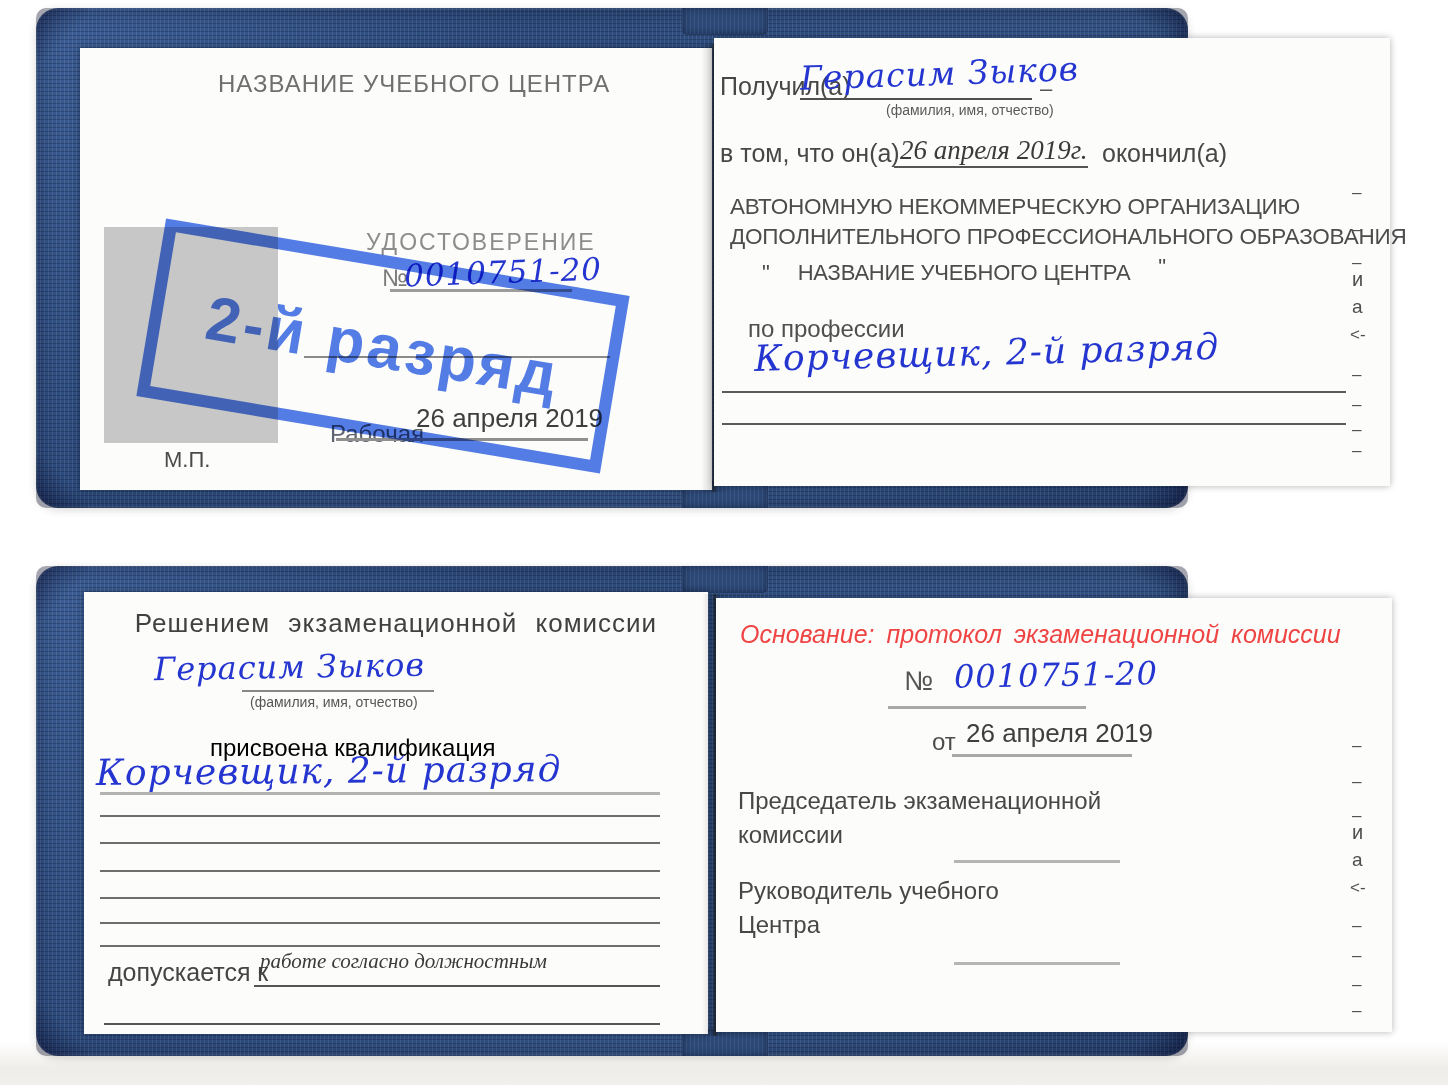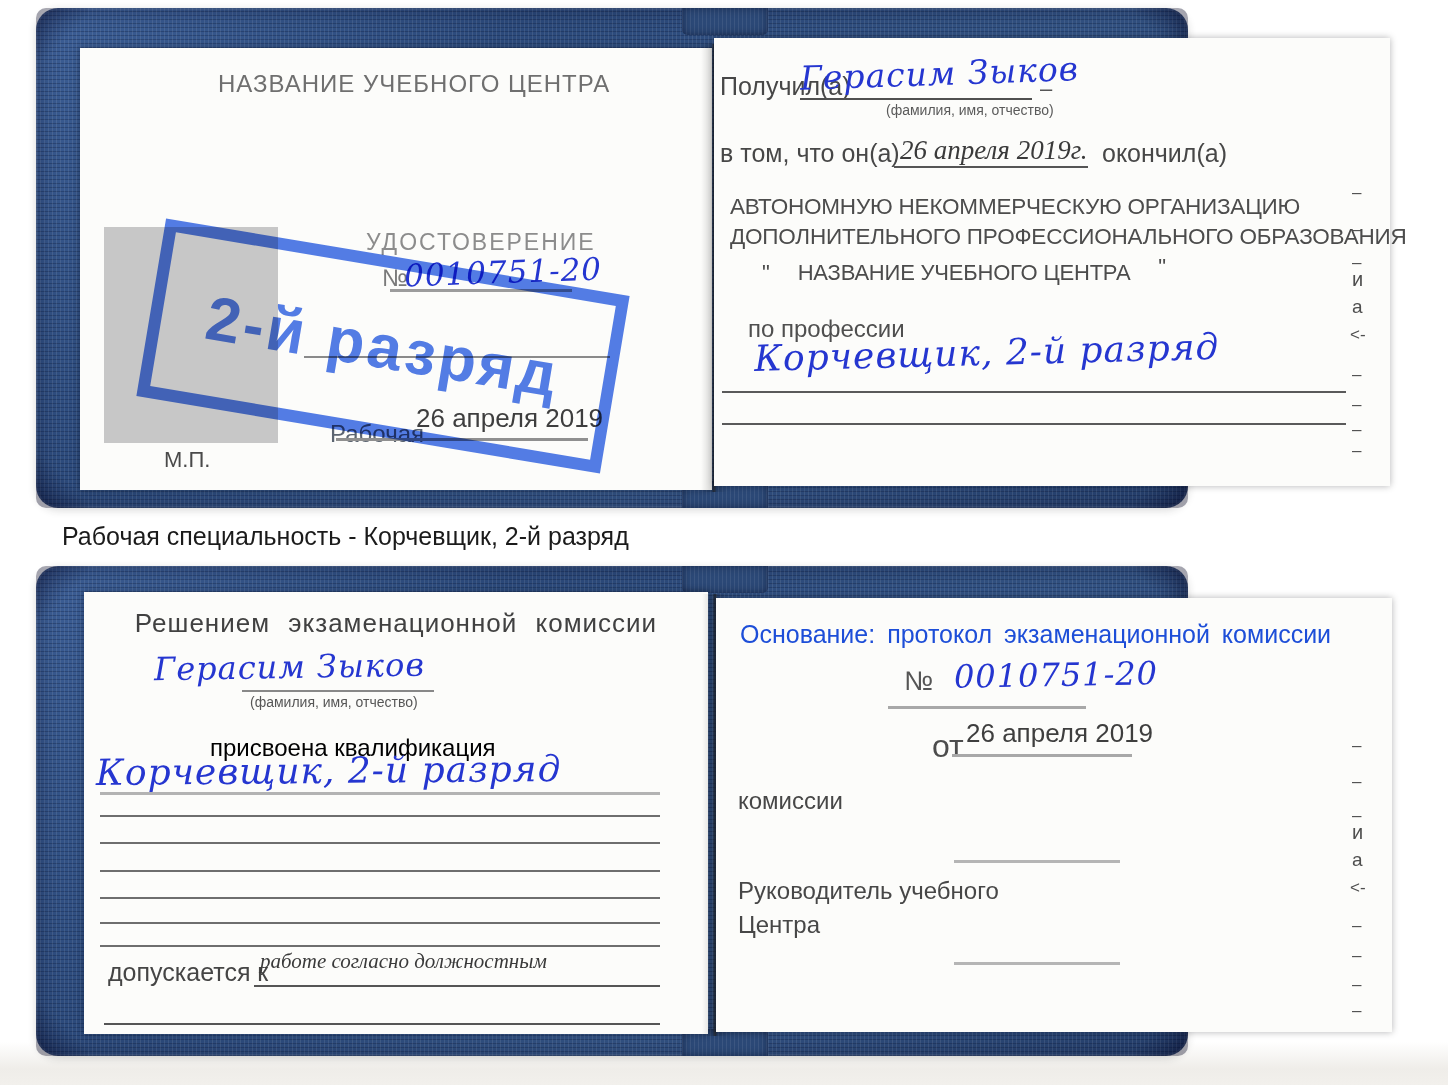--- a/index.html
+++ b/index.html
@@ -124,21 +124,20 @@
       <span class="frag" style="left:638px; top:230px; font-size:20px;">и</span>
       <span class="frag" style="left:638px; top:258px; font-size:19px;">а</span>
       <span class="frag" style="left:636px; top:287px;">&lt;-</span>
       <span class="frag" style="left:638px; top:327px;">–</span>
       <span class="frag" style="left:638px; top:357px;">–</span>
       <span class="frag" style="left:638px; top:382px;">–</span>
       <span class="frag" style="left:638px; top:403px;">–</span>
     </div>
   </div>
 
-  <div class="caption">Рабочая специальность - Корчевщик, 2-й разряд</div>
 
   <div class="spread spread2">
     <div class="corner tl"></div>
     <div class="corner tr"></div>
     <div class="corner bl"></div>
     <div class="corner br"></div>
     <div class="tab top"></div>
     <div class="tab bot"></div>
 
     <div class="page" style="left:48px; top:26px; width:624px; height:442px;">
@@ -160,32 +159,33 @@
 
       <span class="abs print nowrap" style="left:24px; top:366px; font-size:25px; color:#454545;">допускается к</span>
       <span class="abs ital" style="left:176px; top:357px; font-size:21px;">работе согласно должностным</span>
       <div class="ln" style="left:170px; top:393px; width:406px; background:#555;"></div>
       <div class="ln" style="left:20px; top:431px; width:556px; background:#555;"></div>
     </div>
 
     <div class="fold" style="left:666px; top:28px; height:442px;"></div>
 
     <div class="page" style="left:680px; top:32px; width:676px; height:434px;">
-      <div class="abs nowrap" style="left:24px; top:22px; font-size:25px; color:#1d4ed8; word-spacing:5px;">
+      <div class="abs nowrap" style="left:24px; top:22px; font-size:25px; color:#ef4444; word-spacing:5px;font-style:italic;">
         <span>Основание:</span>
         <span>протокол экзаменационной комиссии</span>
       </div>
       <span class="abs print" style="left:188px; top:68px; font-size:27px; color:#555;">№</span>
       <span class="abs hand" style="left:238px; top:58px; font-size:32px; transform:rotate(-1deg);">0010751-20</span>
       <div class="ln" style="left:172px; top:108px; width:198px; height:3px; background:#a8a8a8;"></div>
-      <span class="abs print" style="left:216px; top:130px; font-size:32px; color:#4c4c4c;">от</span>
+      <span class="abs print" style="left:216px; top:130px; font-size:24px; color:#4c4c4c;">от</span>
       <span class="abs print nowrap" style="left:250px; top:120px; font-size:26px; color:#3e3e3e;">26 апреля 2019</span>
       <div class="ln" style="left:236px; top:156px; width:180px; height:3px; background:#a8a8a8;"></div>
 
       <div class="abs print" style="left:22px; top:186px; font-size:24px; line-height:34px; color:#474747;">
+        <div class="nowrap">Председатель экзаменационной</div>
         <div class="nowrap">комиссии</div>
       </div>
       <div class="ln" style="left:238px; top:262px; width:166px; height:3px; background:#b5b5b5;"></div>
 
       <div class="abs print" style="left:22px; top:276px; font-size:24px; line-height:34px; color:#474747;">
         <div class="nowrap">Руководитель учебного</div>
         <div class="nowrap">Центра</div>
       </div>
       <div class="ln" style="left:238px; top:364px; width:166px; height:3px; background:#b5b5b5;"></div>
 

